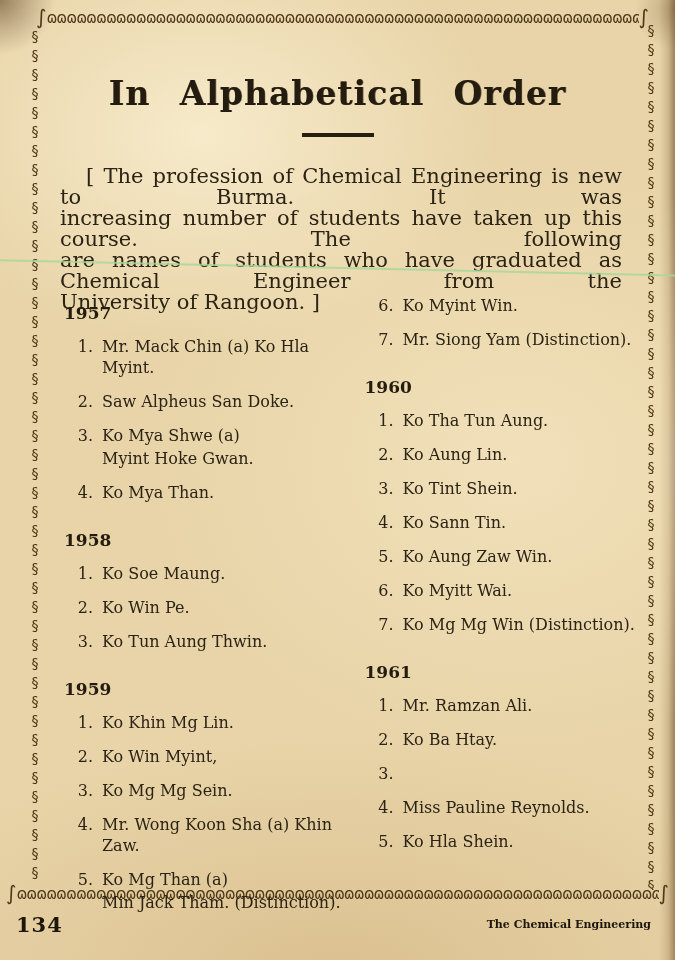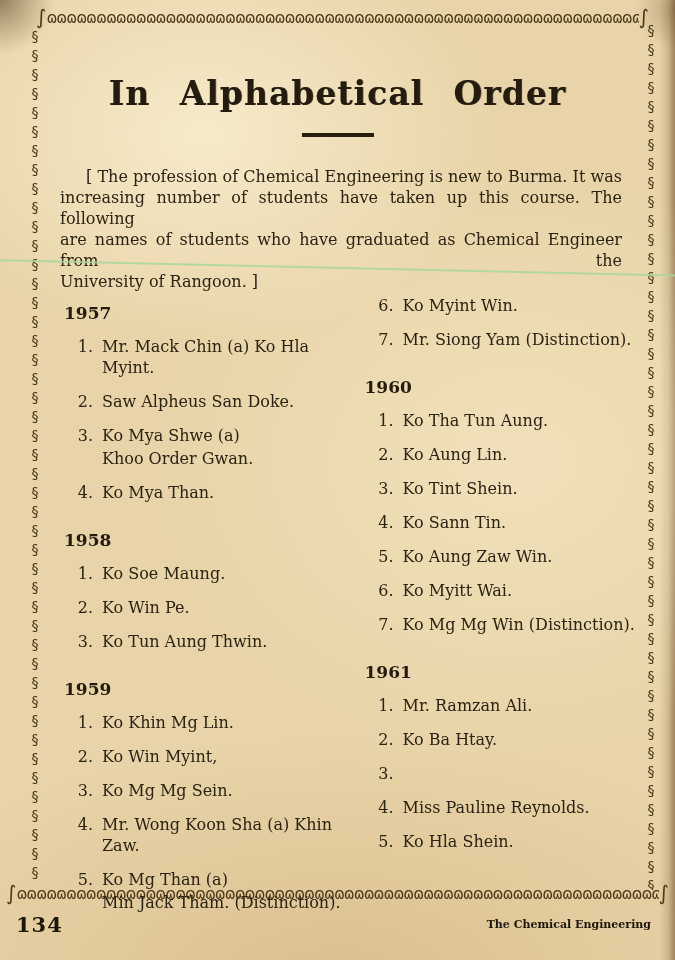--- a/index.html
+++ b/index.html
@@ -32,21 +32,21 @@
   .title{
     position:absolute;top:74px;left:0;right:0;
     text-align:center;
     font-size:33px;font-weight:bold;
     letter-spacing:1px;word-spacing:17px;
     color:#241c0e;
     text-shadow:.6px 0 0 rgba(36,28,14,.6);
   }
   .title-rule{position:absolute;top:133px;left:50%;margin-left:-36px;width:72px;height:4px;background:#261e0f;}
 
-  .intro{position:absolute;top:166px;left:60px;width:562px;font-size:16px;line-height:21px;color:#2b2314;}
+  .intro{position:absolute;top:166px;left:60px;width:562px;font-size:21px;line-height:21px;color:#2b2314;}
   .intro .ln{text-align:justify;text-align-last:justify;}
   .intro .ln.first{text-indent:26px;}
   .intro .ln.last{text-align-last:left;}
 
   .green-line{
     position:absolute;top:259px;left:-6px;width:700px;height:2px;
     opacity:.8;transform:rotate(1.3deg);transform-origin:left center;
   }
 
   .columns{position:absolute;top:286px;left:62px;right:28px;display:flex;}
@@ -109,21 +109,21 @@
         <div class="item">
           <span class="num">2.</span>
           <span class="txt">
             <div>Saw Alpheus San Doke.</div>
           </span>
         </div>
         <div class="item">
           <span class="num">3.</span>
           <span class="txt">
             <div>Ko Mya Shwe (a)</div>
-            <div>Khoo Order Gwan.</div>
+            <div>Myint Hoke Gwan.</div>
           </span>
         </div>
         <div class="item">
           <span class="num">4.</span>
           <span class="txt">
             <div>Ko Mya Than.</div>
           </span>
         </div>
         <div class="year">1958</div>
         <div class="item">

